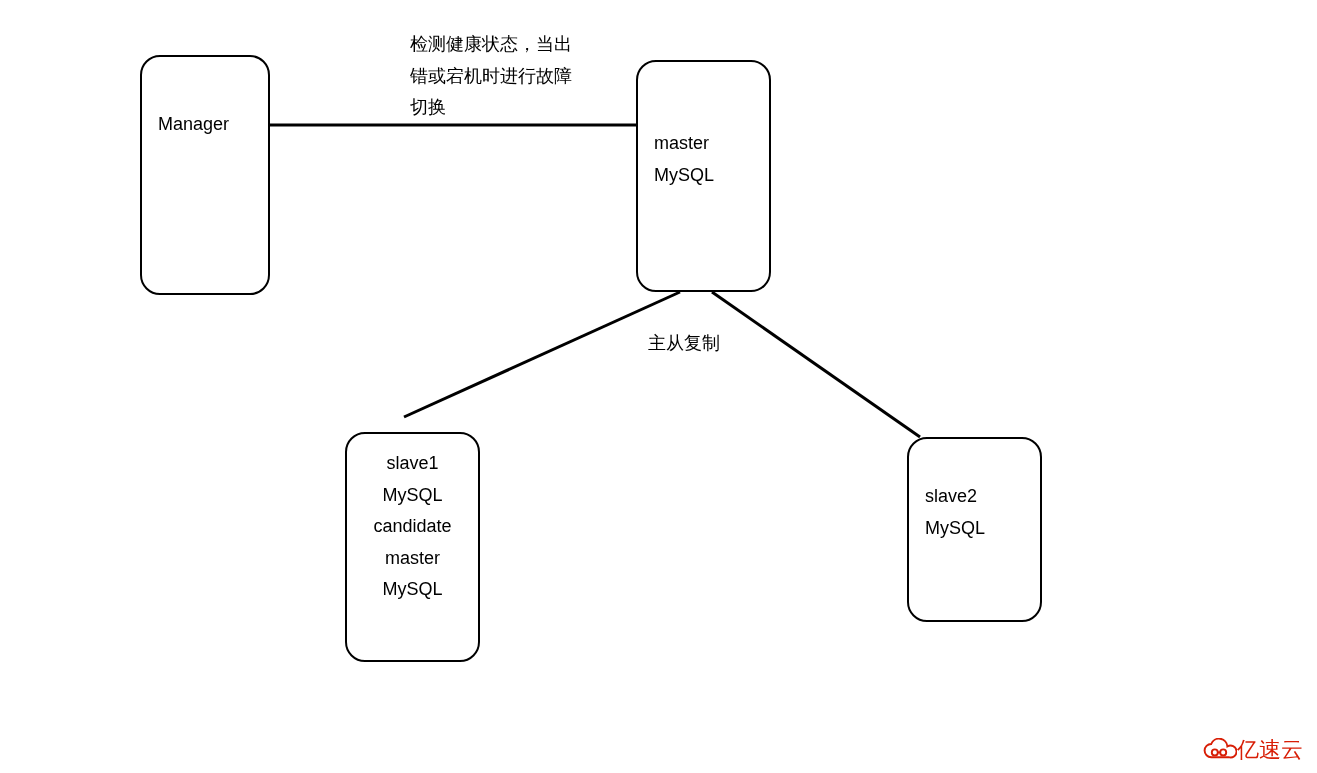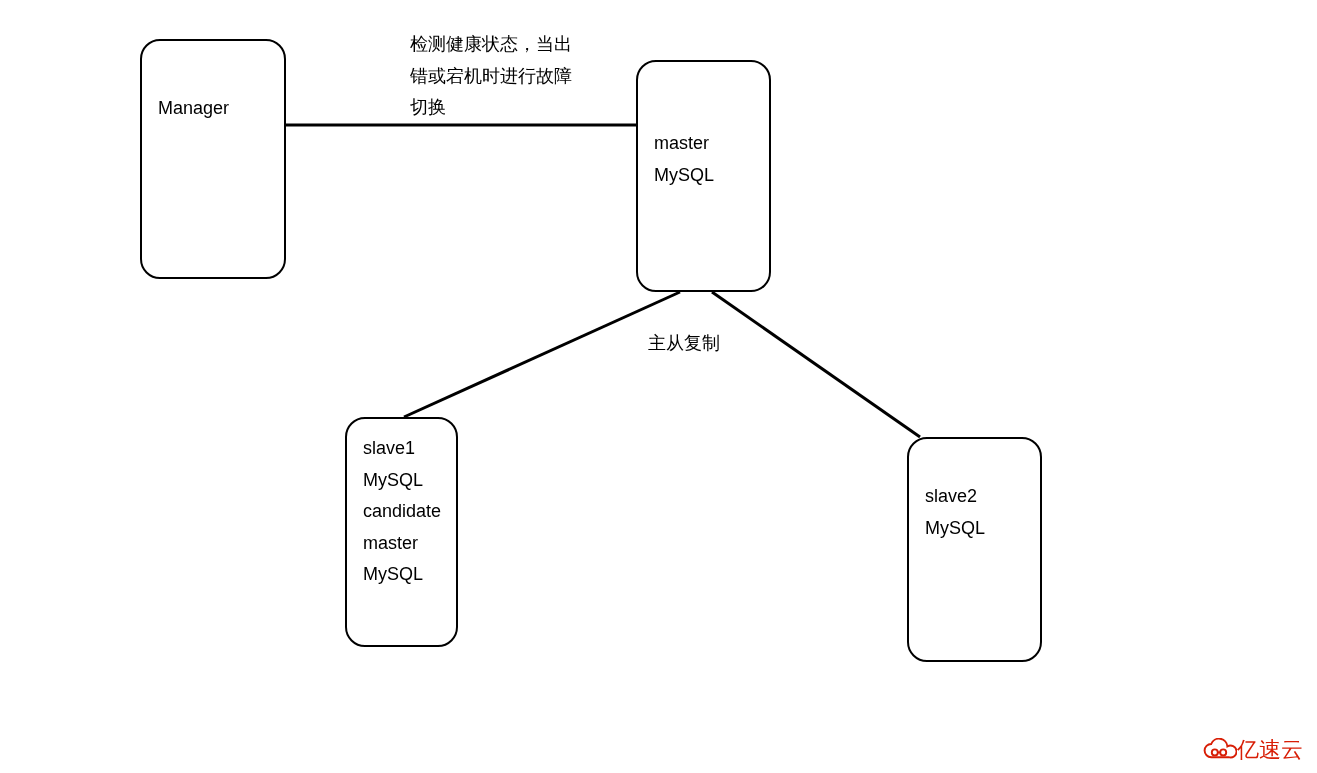--- a/index.html
+++ b/index.html
@@ -55,39 +55,39 @@
   </style>
 </head>
 <body>
 
 <svg class="connectors">
   <line x1="261" y1="125" x2="636" y2="125" stroke="#000" stroke-width="3"></line>
   <line x1="680" y1="292" x2="404" y2="417" stroke="#000" stroke-width="3"></line>
   <line x1="712" y1="292" x2="920" y2="437" stroke="#000" stroke-width="3"></line>
 </svg>
 
-<div class="node" style="left:140px; top:39px; width:146px; height:240px;">
+<div class="node" style="left:140px; top:55px; width:130px; height:240px;">
   <div style="margin-top:38px;">Manager</div>
 </div>
 
 <div class="node" style="left:636px; top:60px; width:135px; height:232px;">
   <div style="margin-top:52px;">master</div>
   <div>MySQL</div>
 </div>
 
-<div class="node" style="left:345px; top:417px; width:113px; height:230px;">
+<div class="node" style="left:345px; top:432px; width:135px; height:230px;text-align:center;">
   <div>slave1</div>
   <div>MySQL</div>
   <div></div>
   <div>candidate</div>
   <div>master</div>
   <div>MySQL</div>
 </div>
 
-<div class="node" style="left:907px; top:437px; width:135px; height:225px;">
+<div class="node" style="left:907px; top:437px; width:135px; height:185px;">
   <div style="margin-top:28px;">slave2</div>
   <div>MySQL</div>
 </div>
 
 <div class="label" style="left:410px; top:29px;">检测健康状态，当出
 错或宕机时进行故障
 切换</div>
 
 <div class="label" style="left:648px; top:328px;">主从复制</div>
 

